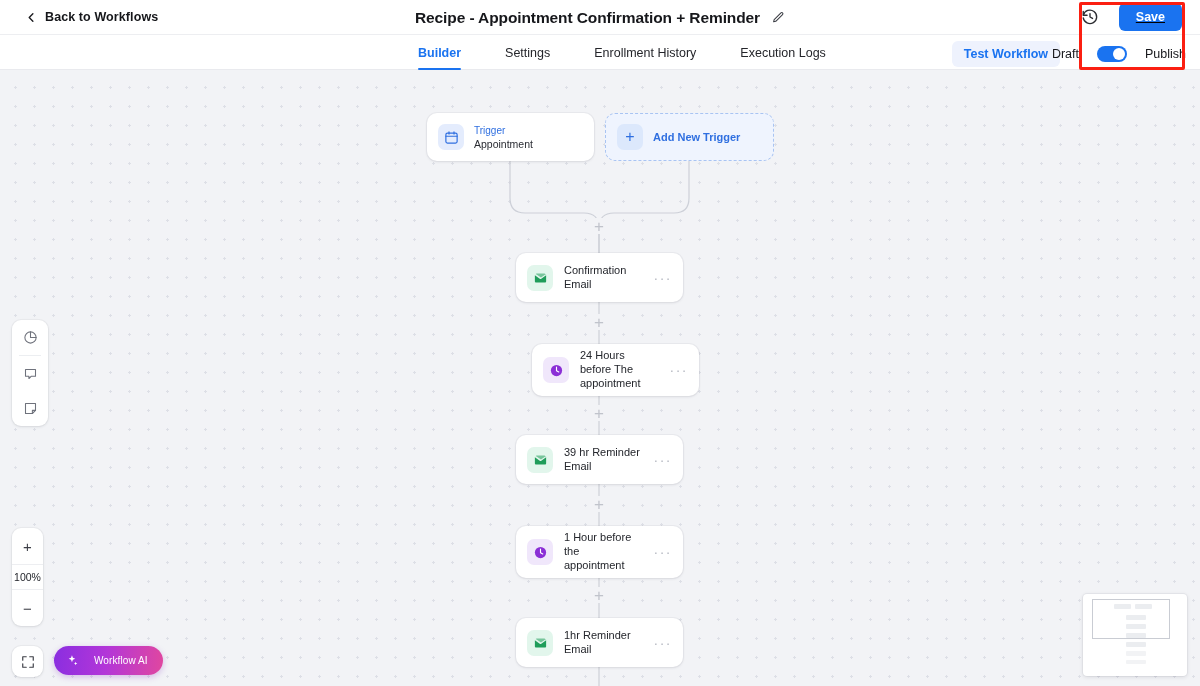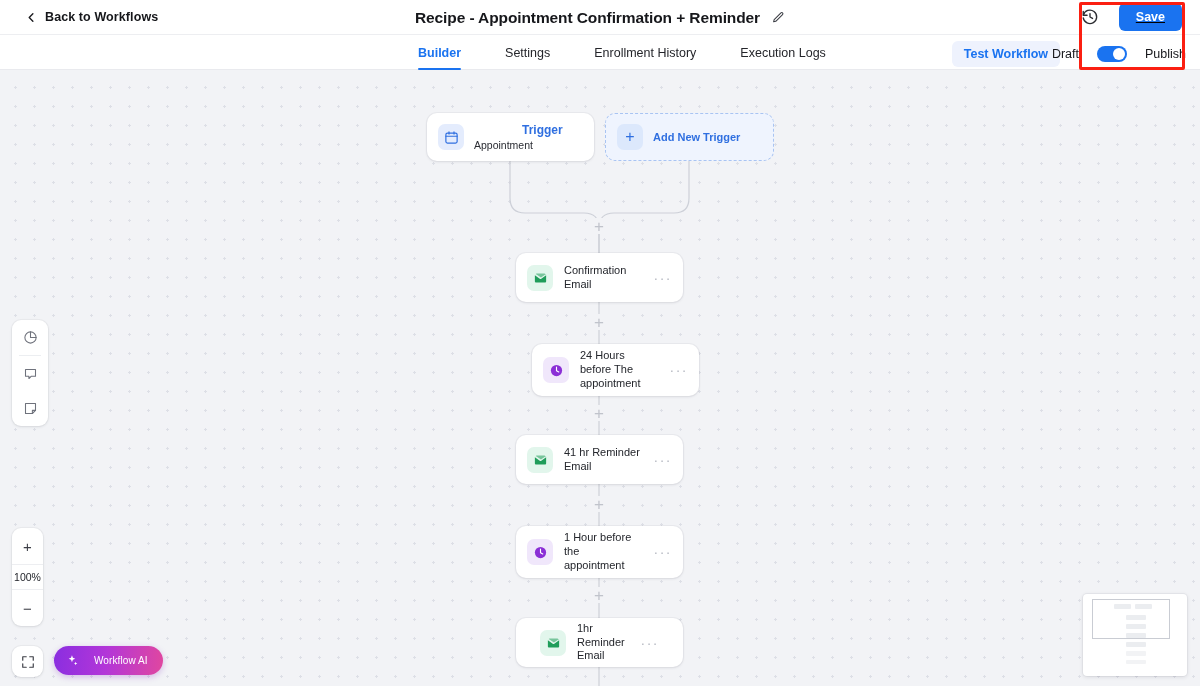--- a/index.html
+++ b/index.html
@@ -117,42 +117,42 @@
   .node-dots {
     margin-left: auto; color: #b6b9c2; font-size: 14px; letter-spacing: 1.5px;
     line-height: 1; cursor: pointer;
   }
 
   
   #trigger-node {
     left: 427px; top: 43px; width: 167px; height: 48px;
     padding: 0 11px; gap: 10px;
   }
-  .trig-title { font-size: 12px; color: #2f6fe0; font-weight: 700; margin-left: 48px; }
+  .trig-title { font-size: 10px; color: #2f6fe0; font-weight: 400; }
   .trig-sub { font-size: 10.5px; color: #2a2c33; margin-top: 2px; }
 
   #add-trigger-node {
     position: absolute; left: 605px; top: 43px; width: 169px; height: 48px;
     border: 1.4px dashed #a9c4f2; border-radius: 10px; background: #eff4fe;
     display: flex; align-items: center; gap: 10px; padding: 0 11px; cursor: pointer;
   }
   .plus-sq {
     width: 26px; height: 26px; border-radius: 7px; background: #dce8fc;
     display: flex; align-items: center; justify-content: center;
     color: #2f6fe0; font-size: 16px; line-height: 1; flex: none;
   }
   .add-trig-label { font-size: 11px; font-weight: 600; color: #2f6fe0; }
 
   
   .step { left: 516px; width: 167px; }
   #n-confirm  { top: 183px; height: 49px; padding: 0 11px; gap: 11px; }
   #n-wait24   { top: 274px; height: 52px; padding: 0 11px; gap: 11px; margin-left: 16px; }
   #n-email24  { top: 365px; height: 49px; padding: 0 11px; gap: 11px; }
   #n-wait1    { top: 456px; height: 52px; padding: 0 11px; gap: 11px; }
-  #n-email1   { top: 548px; height: 49px; padding: 0 24px; gap: 11px; }
+  #n-email1   { top: 548px; height: 49px; padding: 0 11px; gap: 11px; }
 
   .plus-marker {
     position: absolute; left: 591px; width: 16px; height: 16px;
     display: flex; align-items: center; justify-content: center;
     color: #c0c3cb; font-size: 17px; line-height: 1; cursor: pointer;
     background: #f2f3f6;
   }
 
   
   .tool-panel {
@@ -315,21 +315,21 @@
       <div class="node-dots">···</div>
     </div>
 
     <div class="node step" id="n-email24">
       <div class="node-ico ico-green">
         <svg viewBox="0 0 24 24" fill="currentColor">
             <path d="M3 8.4v10.1A1.5 1.5 0 0 0 4.5 20h15a1.5 1.5 0 0 0 1.5-1.5V8.4l-8.3 5.8a1.2 1.2 0 0 1-1.4 0z"></path>
             <path d="M21 6.2 12.7 12 4.4 6.2A1.5 1.5 0 0 1 5.6 5.6h12.8a1.5 1.5 0 0 1 1.2.6z" opacity=".55"></path>
           </svg>
       </div>
-      <div class="node-text">41 hr Reminder Email</div>
+      <div class="node-text">39 hr Reminder Email</div>
       <div class="node-dots">···</div>
     </div>
 
     <div class="node step" id="n-wait1">
       <div class="node-ico ico-purple">
         <svg viewBox="0 0 24 24" fill="currentColor">
             <circle cx="12" cy="12" r="9"></circle>
             <path d="M12 6.6v5.7l3.6 2.1" fill="none" stroke="#fff" stroke-width="1.8" stroke-linecap="round" stroke-linejoin="round"></path>
           </svg>
       </div>

